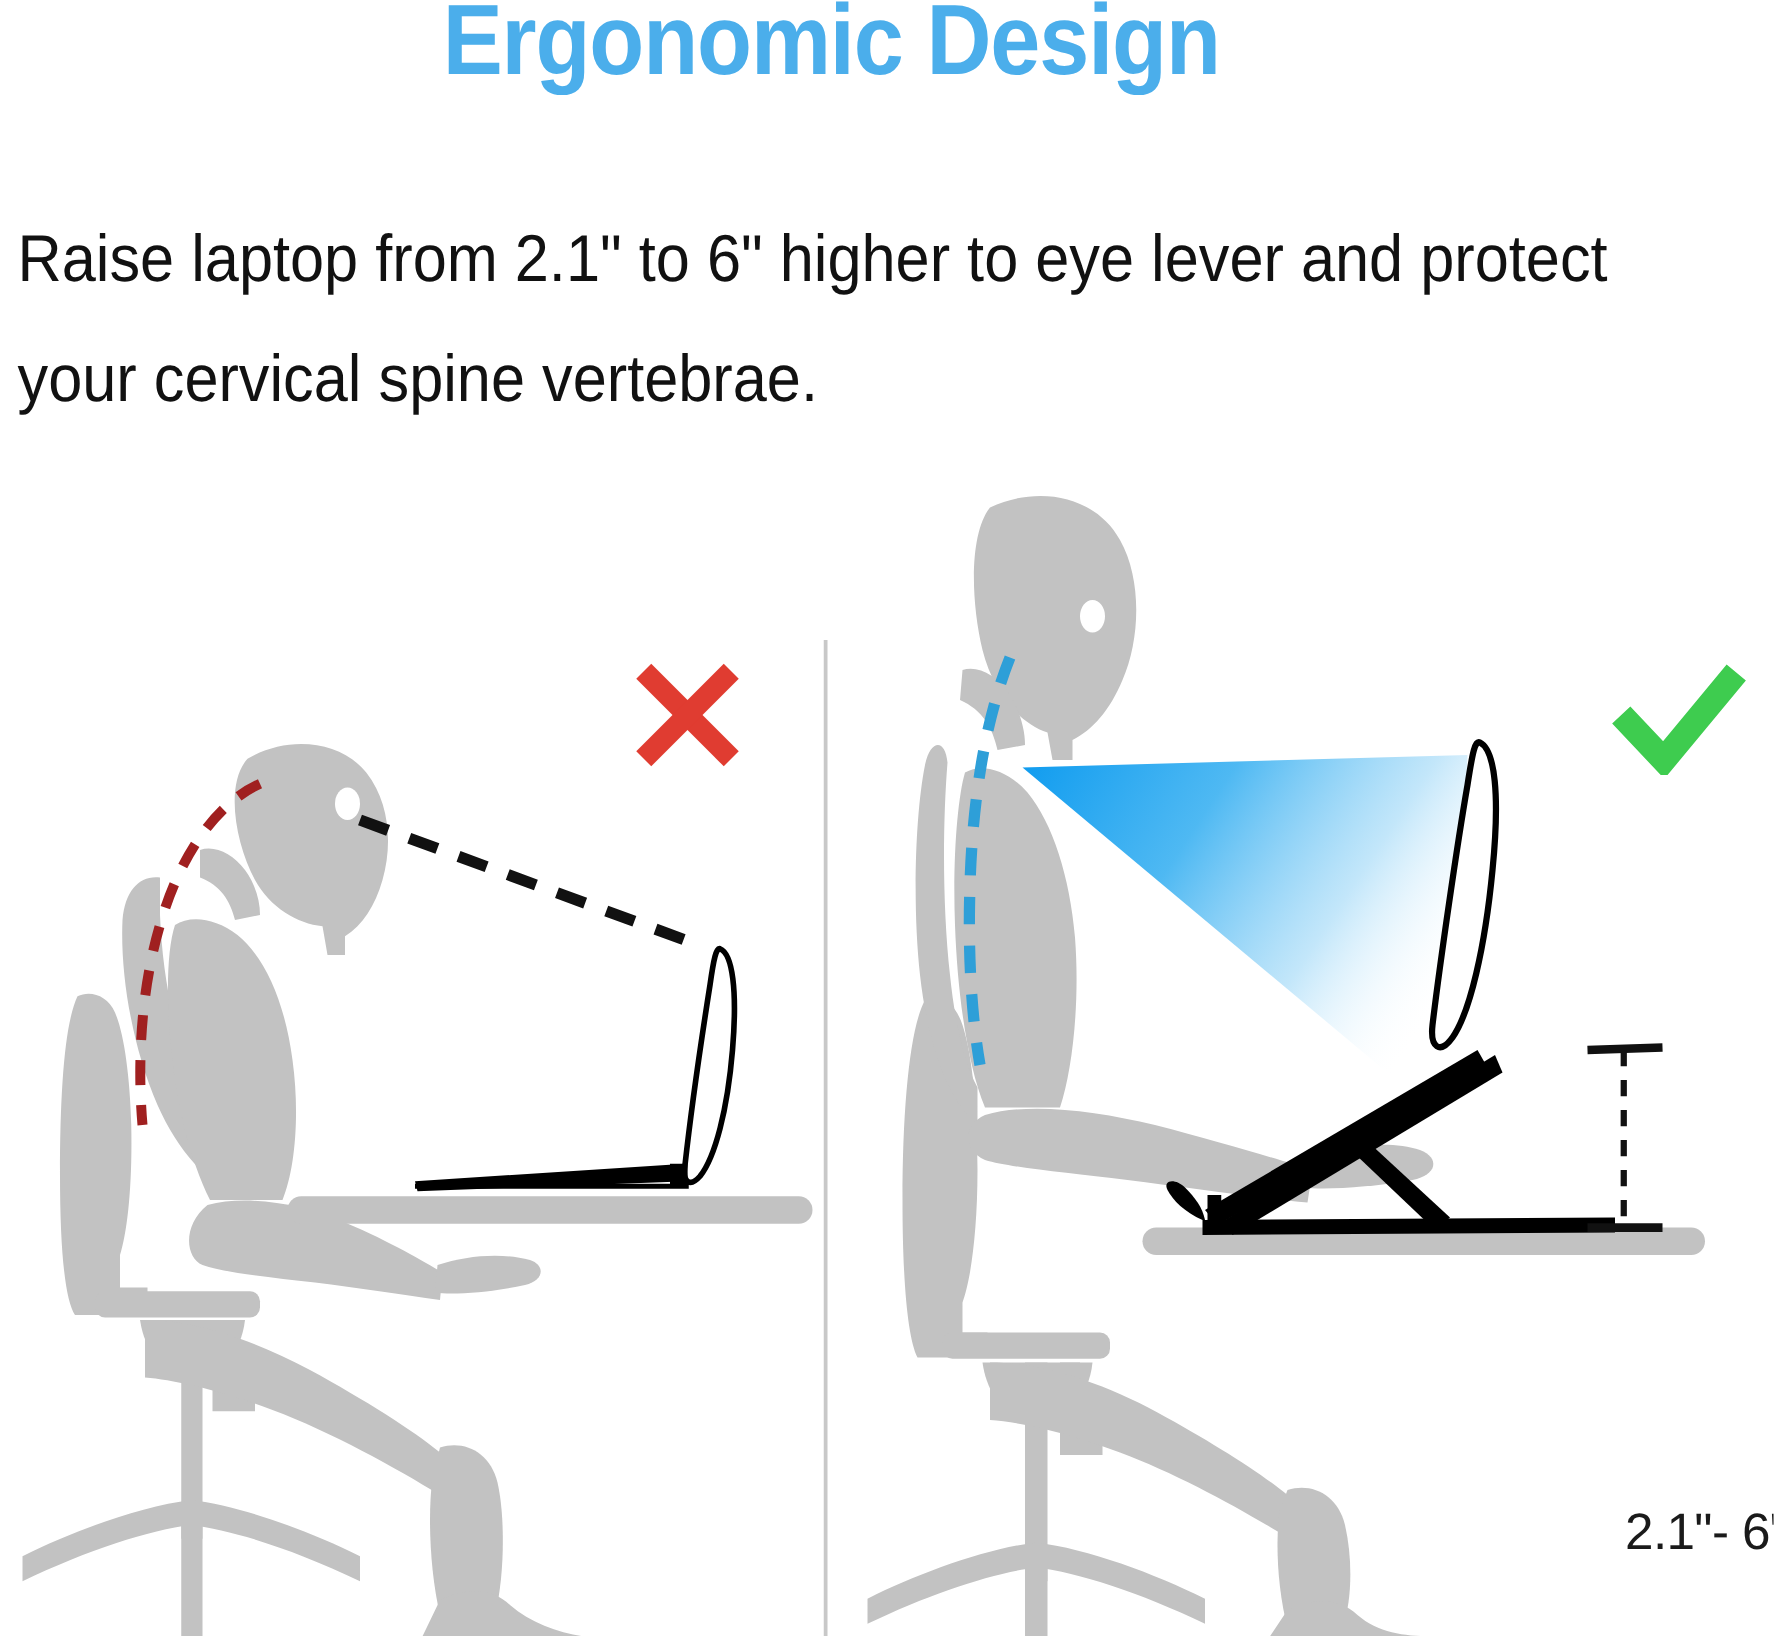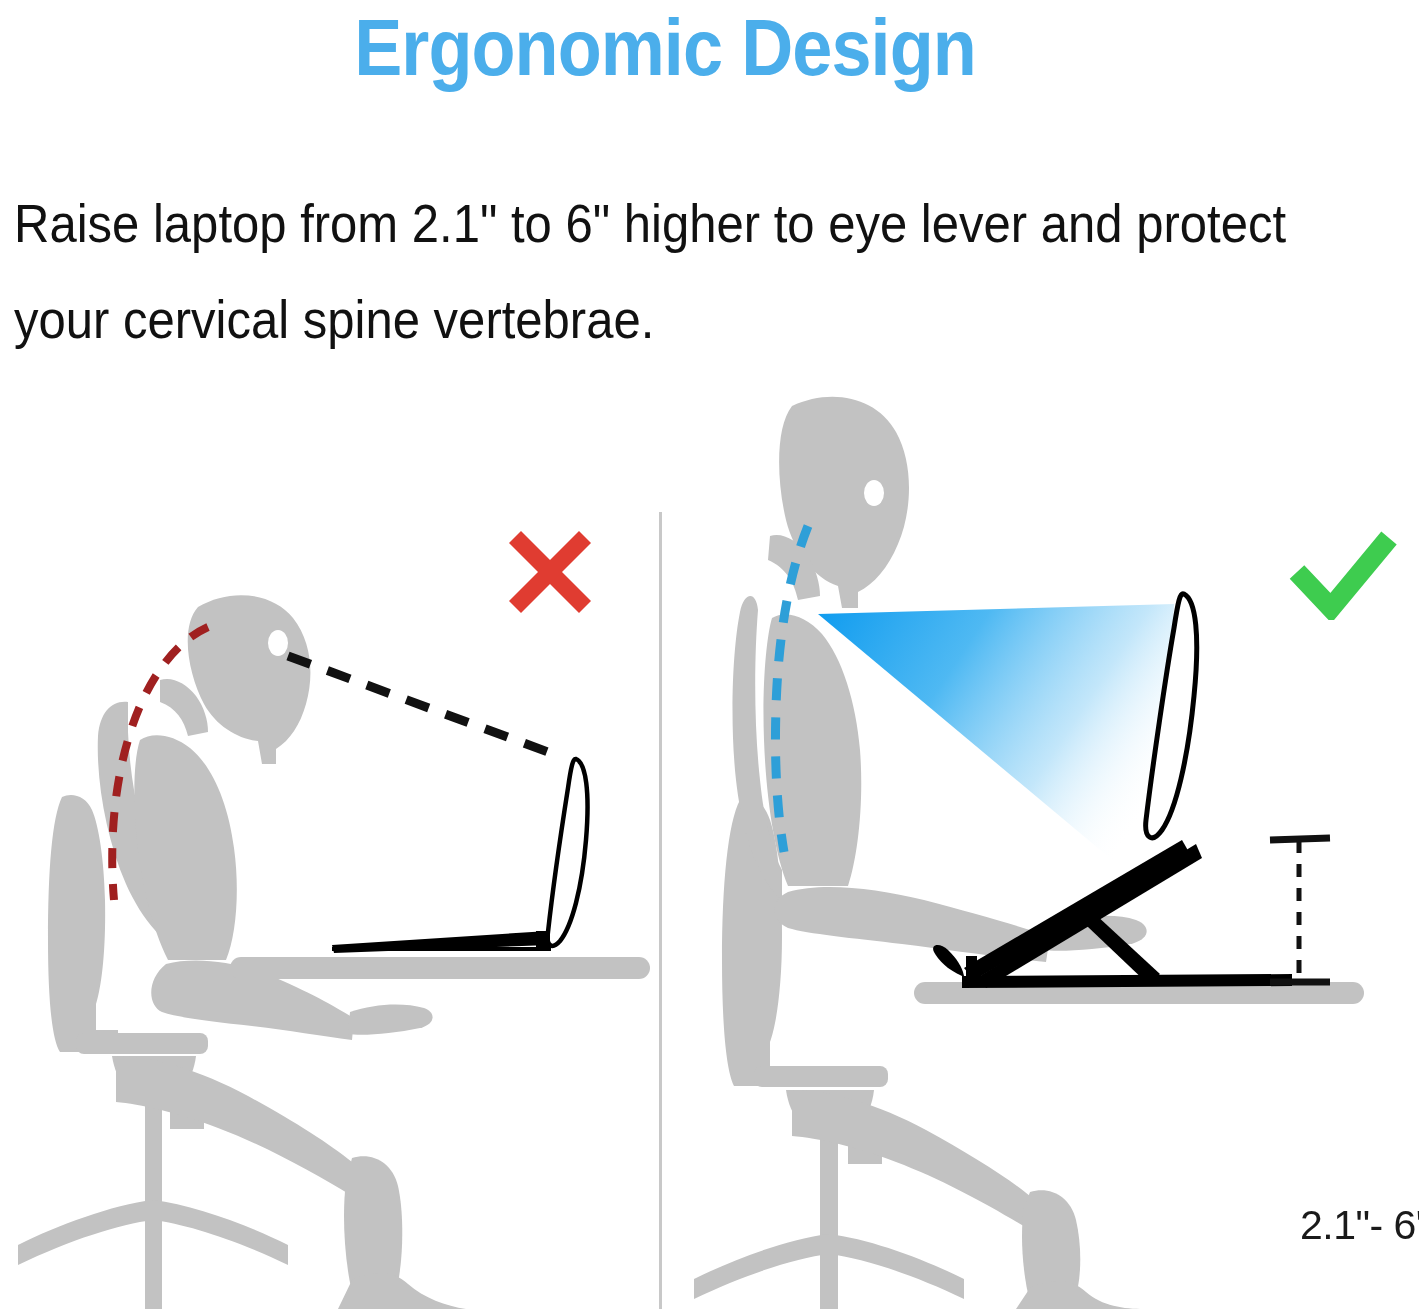--- a/index.html
+++ b/index.html
@@ -14,21 +14,21 @@
     position: relative;
     width: 1419px;
     height: 1309px;
     background: #ffffff;
     overflow: hidden;
   }
   
   #header-block {
     position: absolute;
     left: 0;
-    top: 16px;
+    top: 0;
     width: 1207px;
     height: 340px;
   }
   #page-title {
     position: absolute;
     left: 0;
     top: -8px;
     width: 1330px;
     text-align: center;
     font-family: "Liberation Sans", sans-serif;

